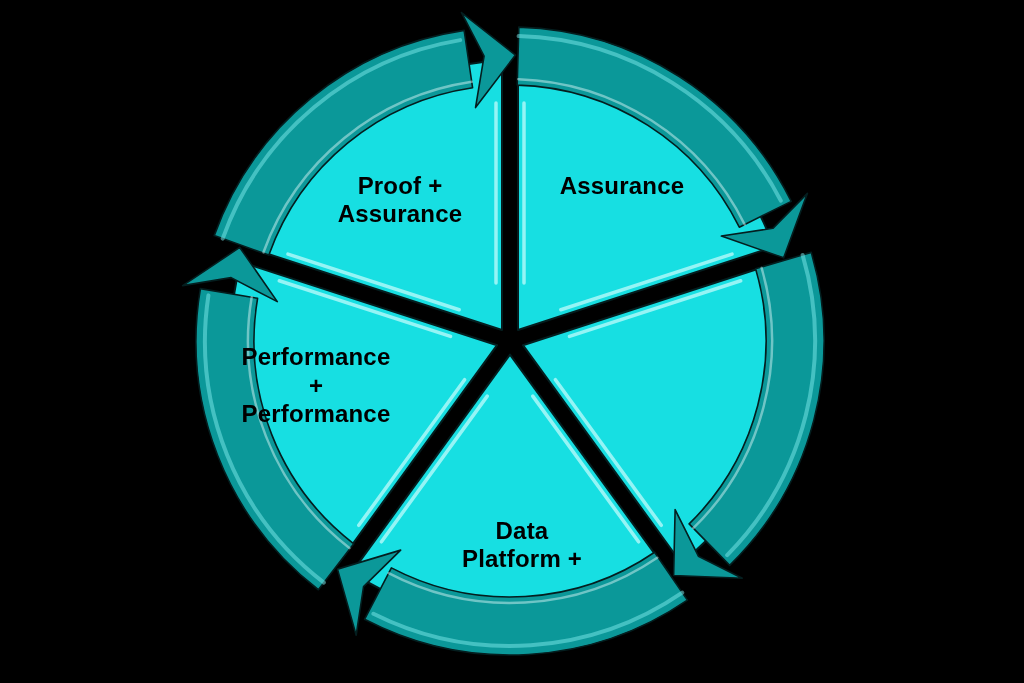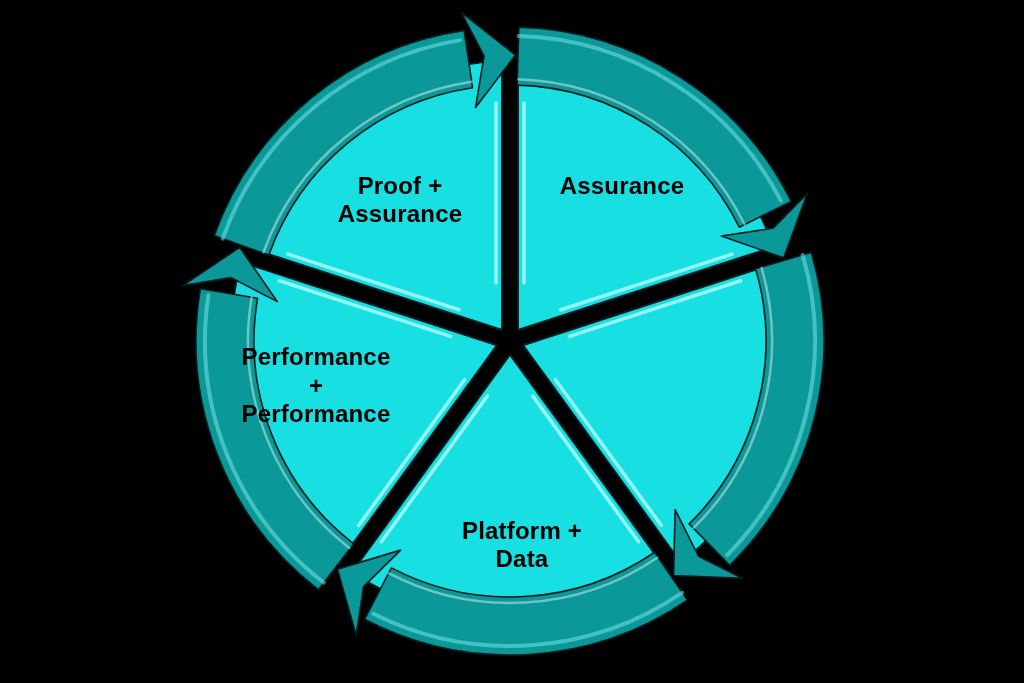--- a/index.html
+++ b/index.html
@@ -93,22 +93,22 @@
         <path d="M 263.50 252.21 A 262 262 0 0 1 471.73 81.81" fill="none" stroke="#E8FDFD" stroke-width="2.5" opacity="0.45" stroke-linecap="round"></path>
         <line x1="459.16" y1="309.76" x2="287.97" y2="254.14" stroke="#B5FAFA" stroke-width="3.5" stroke-linecap="round" opacity="0.8"></line>
         <line x1="496.00" y1="283.00" x2="496.00" y2="103.00" stroke="#B5FAFA" stroke-width="3.5" stroke-linecap="round" opacity="0.8"></line>
       </g>
     </svg>
   <div id="labels">
       <div class="seg-label" style="left: 462px; top: 171.5px;">
         <div>Assurance</div>
       </div>
       <div class="seg-label" style="left: 362px; top: 516.5px;">
+        <div>Data</div>
         <div>Platform +</div>
-        <div>Data</div>
       </div>
       <div class="seg-label" style="left: 156px; top: 343.25px;">
         <div>Performance</div>
         <div>+</div>
         <div>Performance</div>
       </div>
       <div class="seg-label" style="left: 240px; top: 171.5px;">
         <div>Proof +</div>
         <div>Assurance</div>
       </div>

